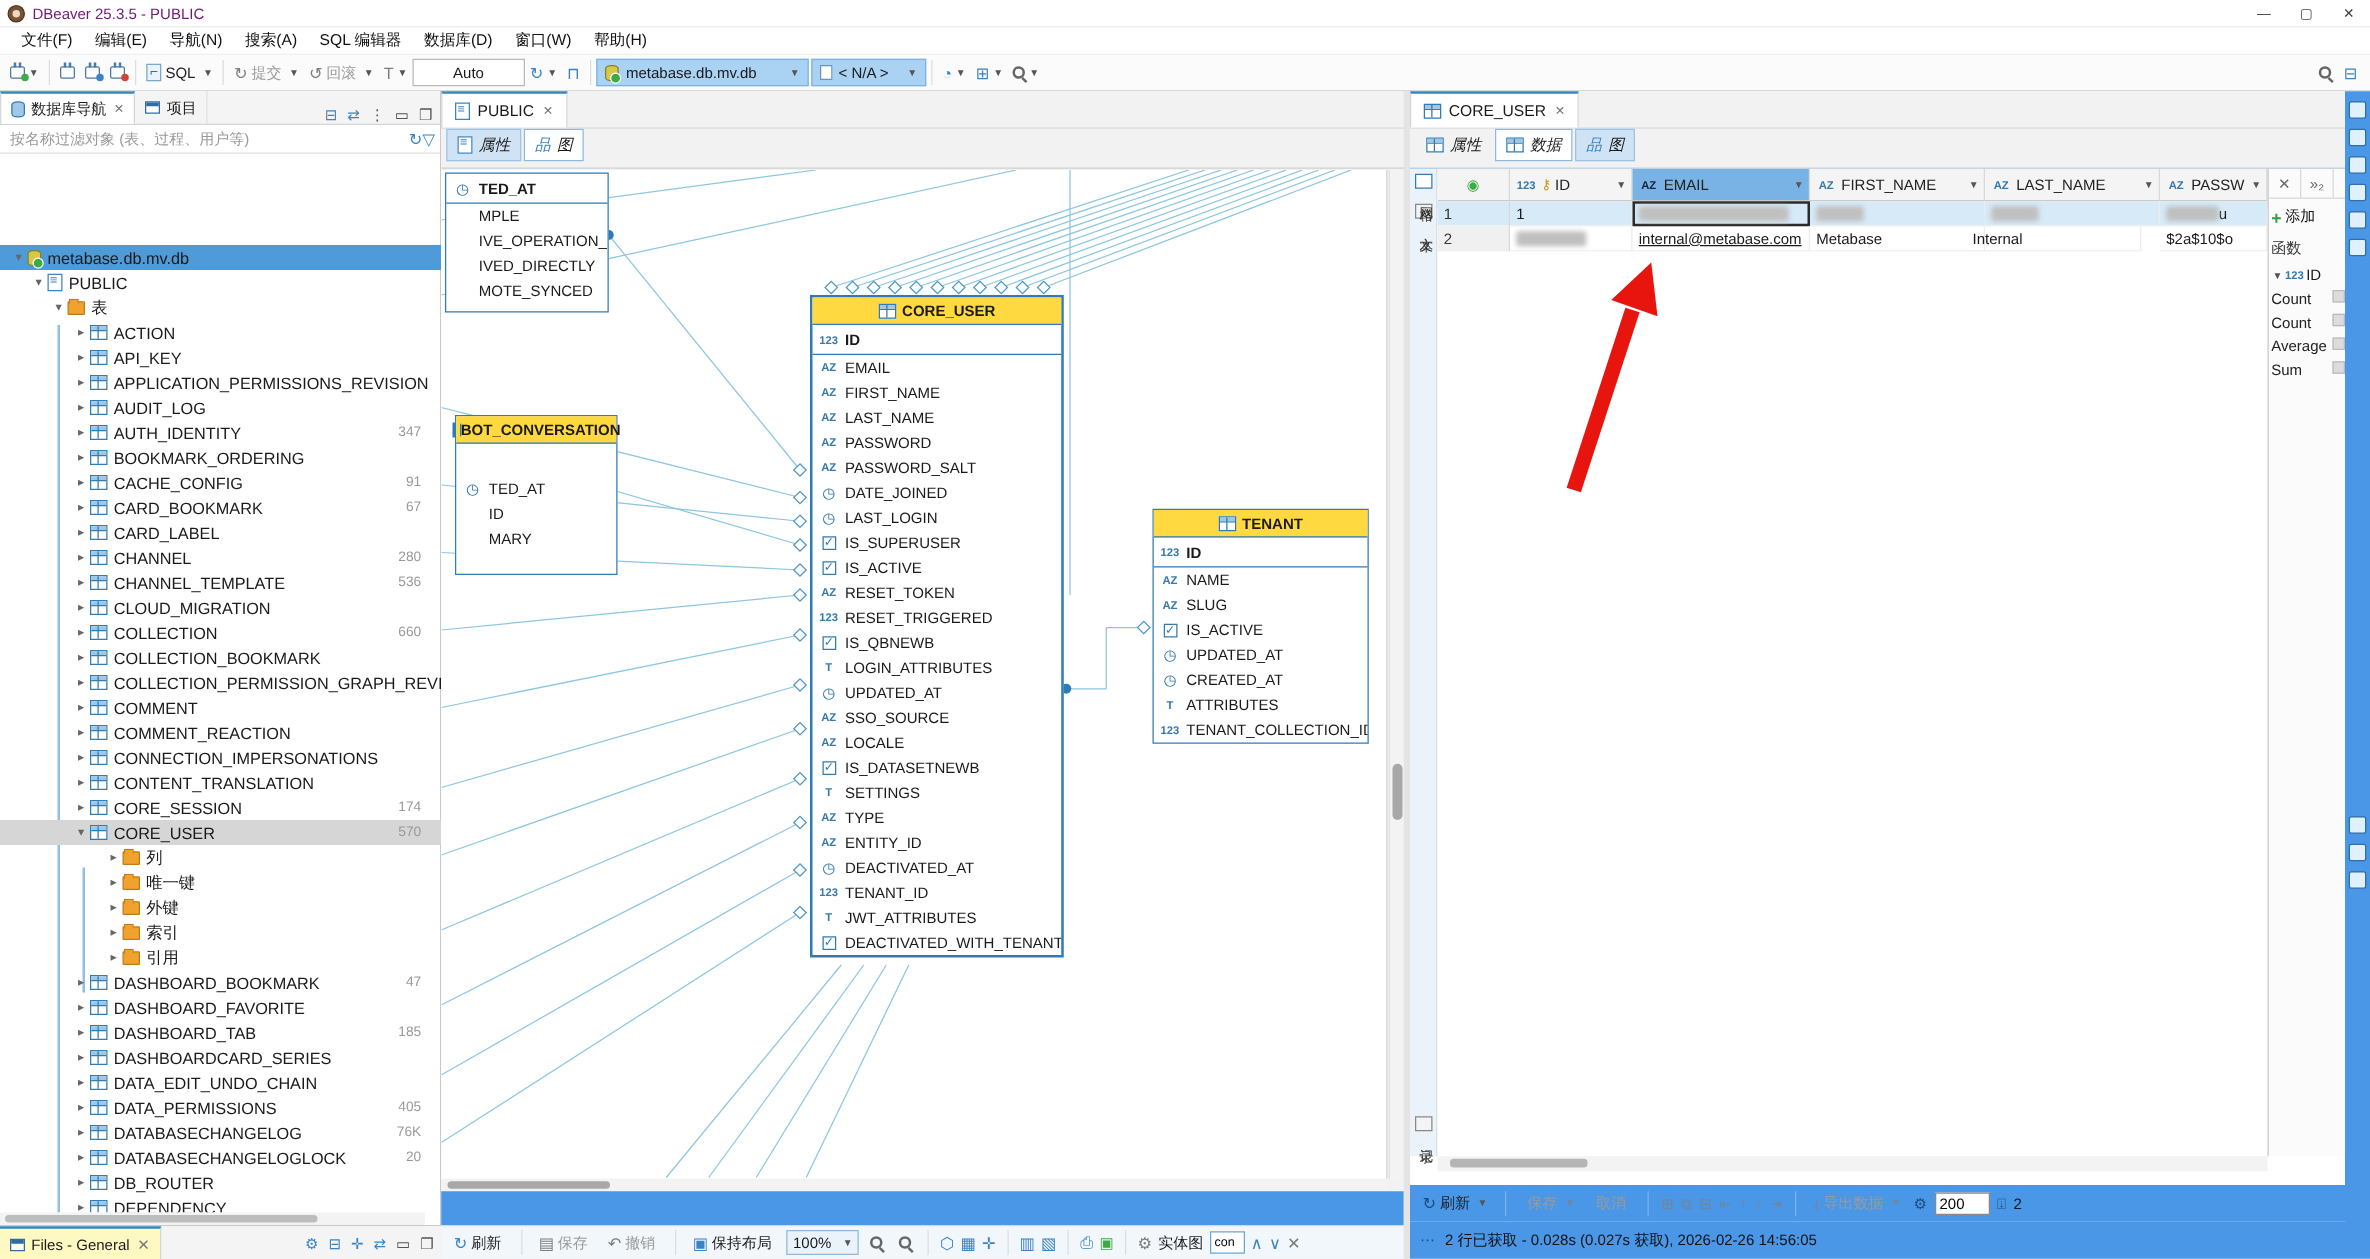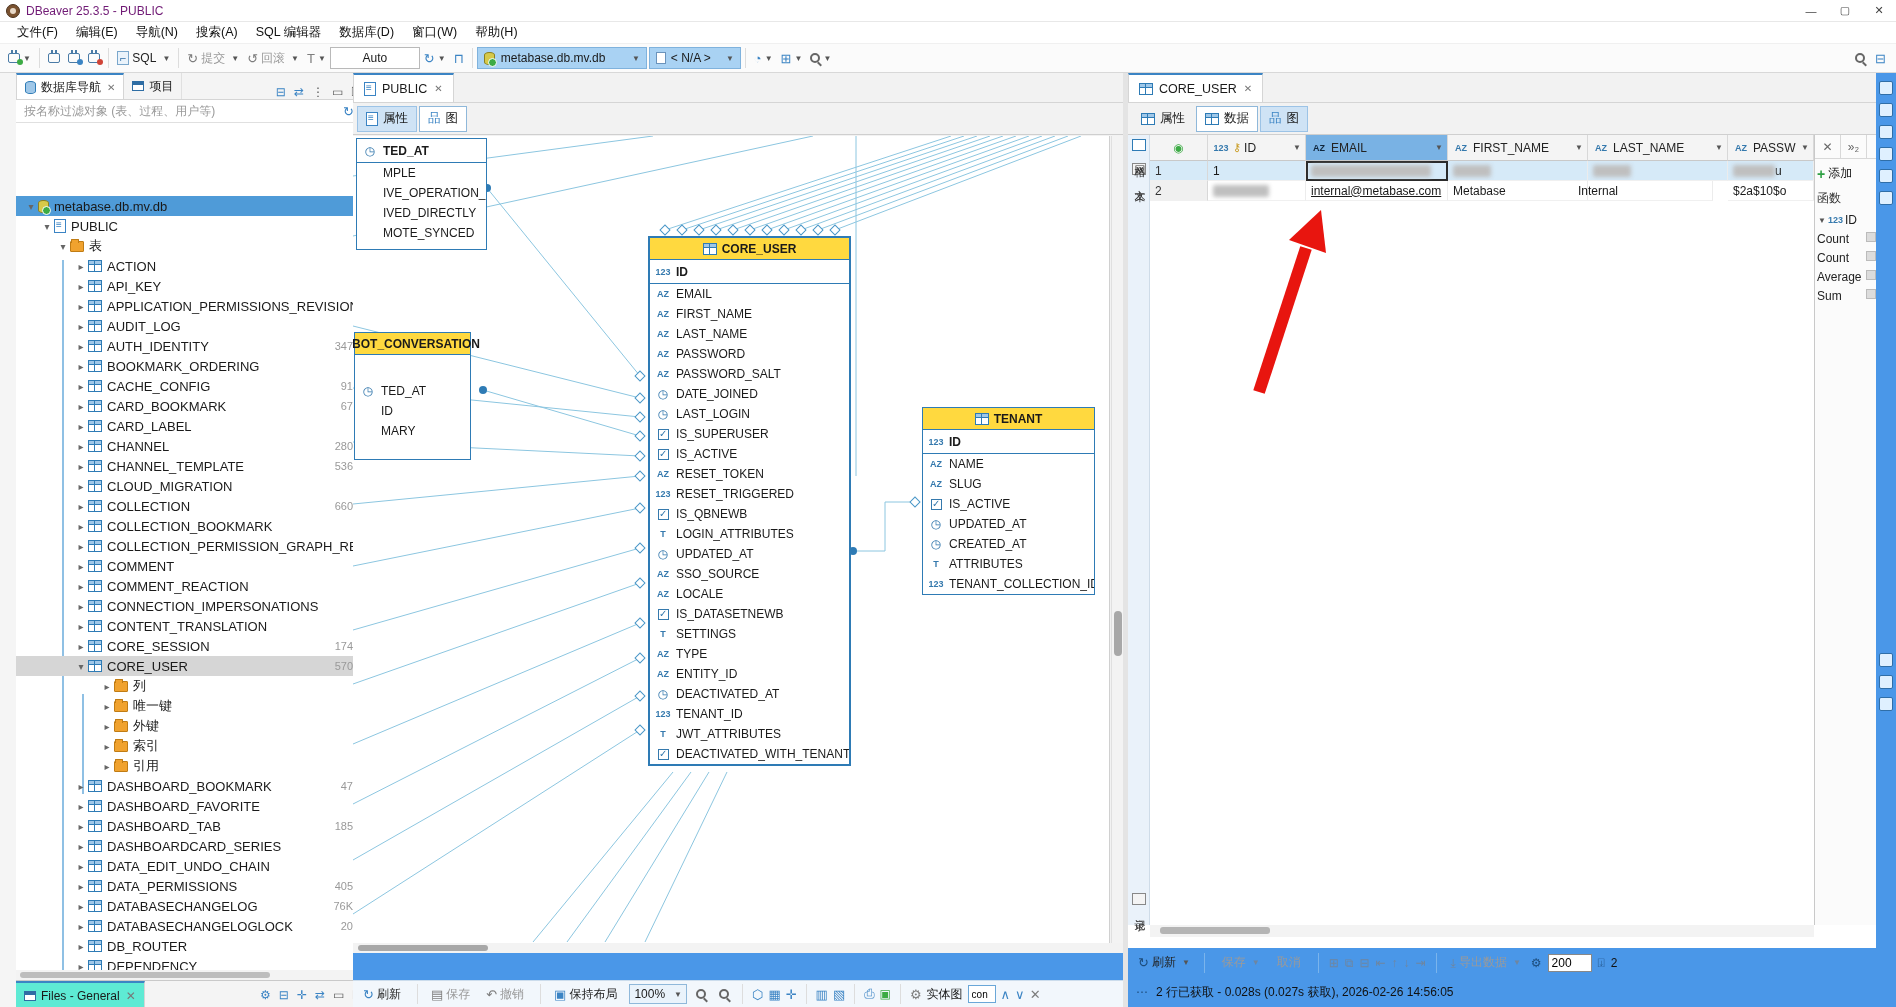--- a/index.html
+++ b/index.html
@@ -29,21 +29,21 @@
   .badge-dot{position:absolute;right:-4px;bottom:-3px;width:6px;height:6px;border-radius:50%;}
   .sql-ic { color:#2f6ea8; font-weight:bold; font-size:11px; border:1px solid #7aa7cc; padding:0 2px; background:#eaf3fb;}
   .db-cyl { width:11px; height:13px; background:#d6c94a; border:1px solid #8a8022; border-radius:5px/3px; position:relative;}
   .db-cyl.green:after{content:"";position:absolute;right:-3px;bottom:-3px;width:7px;height:7px;border-radius:50%;background:#3cab44;border:1px solid #fff;}
   .doc-ic { width:10px; height:12px; background:#fff; border:1px solid #6a93bb; position:relative;}
   .mag { width:10px; height:10px; border:2px solid #666; border-radius:50%; position:relative; }
   .mag:after { content:""; position:absolute; right:-4px; bottom:-4px; width:5px; height:2px; background:#666; transform:rotate(45deg); }
   .gicon { color:#7d7d7d; font-size:13px; }
   .bicon { color:#3b84c4; font-size:13px; }
   
-  #left-panel { left:16px; top:73px; width:353px; height:934px; background:#fff; border-right:1px solid #c9c9c9; }
+  #left-panel { left:0; top:73px; width:353px; height:934px; background:#fff; border-right:1px solid #c9c9c9; }
   #center-panel { left:353px; top:73px; width:770px; height:934px; background:#f2f2f2; }
   #sash { left:1123px; top:73px; width:5px; height:934px; background:#e4e4e4; }
   #right-panel { left:1128px; top:73px; width:768px; height:934px; background:#fff; }
   
   .panel-tabs { height:27px; background:#f4f4f4; border-bottom:1px solid #d5d5d5; display:flex; align-items:flex-end; }
   .ptab { display:flex; align-items:center; height:26px; padding:0 8px; font-size:12px; color:#222; border-right:1px solid #e0e0e0; }
   .ptab.active { background:#fff; border-top:2px solid #3b84c4; border-left:1px solid #d5d5d5; border-right:1px solid #d5d5d5; }
   .ptab .x { margin-left:6px; color:#777; font-size:10px; }
   .ptab-icons { margin-left:auto; display:flex; align-items:center; gap:8px; padding-right:6px; color:#3b84c4; font-size:12px; }
   .filter-row { height:23px; border-bottom:1px solid #e0e0e0; display:flex; align-items:center; padding:0 4px; }
@@ -62,27 +62,27 @@
   .icon-folder { width:14px; height:11px; background:#f0a22e; border:1px solid #c07c14; border-radius:1px; position:relative; }
   .icon-folder:before { content:""; position:absolute; left:0; top:-3px; width:6px; height:3px; background:#f0a22e; border:1px solid #c07c14; border-bottom:none; border-radius:1px 1px 0 0; }
   .icon-schema { width:12px; height:14px; background:#fff; border:1px solid #3b84c4; position:relative;}
   .icon-schema:before{content:"≡";position:absolute;left:1px;top:-1px;color:#3b84c4;font-size:10px;}
   .guide { position:absolute; width:2px; background:#8fc0e4; }
   .tree-hscroll { position:absolute; left:0; top:897px; width:340px; height:10px; background:#f3f3f3; }
   .tree-hscroll .thumb { position:absolute; left:4px; top:2px; width:250px; height:6px; background:#bdbdbd; border-radius:3px; }
   
   #files-panel { position:absolute; left:0; top:907px; width:353px; height:100px; border-top:1px solid #c9c9c9; background:#fff; }
   #files-panel .hdr { height:28px; display:flex; align-items:center; border-bottom:1px solid #d5d5d5; background:#f4f4f4;}
-  #files-panel .ftab { display:flex;align-items:center; height:27px; background:#5eead4; border-right:1px solid #d5d5d5; padding:0 8px; border-top:2px solid #3b84c4;}
+  #files-panel .ftab { display:flex;align-items:center; height:27px; background:#fef9c3; border-right:1px solid #d5d5d5; padding:0 8px; border-top:2px solid #3b84c4;}
   .fwin-ic { width:12px; height:10px; border:1px solid #2e6da4; background:#fff; margin-right:5px; position:relative;}
   .fwin-ic:before{content:"";position:absolute;left:0;top:0;right:0;height:3px;background:#2e6da4;}
   
   .ed-tabs { height:30px; background:#f2f2f2; border-bottom:1px solid #d5d5d5; display:flex; align-items:flex-end; }
   .edtab { display:flex; align-items:center; height:29px; padding:0 10px; background:#fff; border:1px solid #d5d5d5; border-bottom:none; border-top:2px solid #3b84c4; font-size:12.5px; }
-  .subtabs { height:32px; background:#f2f2f2; border-bottom:1px solid #cfcfcf; display:flex; align-items:center; padding-left:4px; gap:2px;}
+  .subtabs { height:32px; background:#f2f2f2; border-bottom:1px solid #cfcfcf; display:flex; align-items:flex-start; padding-left:4px; gap:2px;font-style:italic;}
   .stab { display:flex; align-items:center; height:26px; padding:0 8px; font-size:12.5px; border:1px solid transparent; }
   .stab.blue { background:#cfe3f5; border-color:#9cc3e6; }
   .stab.onwhite { background:#fff; border-color:#8fb8da; }
   #canvas { position:absolute; left:0; top:63px; width:757px; height:807px; background:#fff; overflow:hidden; border-right:1px solid #d0d0d0;}
   #canvas svg { position:absolute; left:0; top:0; }
   .entity { position:absolute; background:#fff; border:1px solid #2e7bb5; font-size:12px; }
   .entity .ehdr { background:#ffd93f; border-bottom:1px solid #2e7bb5; height:22px; display:flex; align-items:center; justify-content:center; font-weight:bold; gap:5px; font-size:12px;}
   .entity .pkrow { height:24px; display:flex; align-items:center; font-weight:bold; border-bottom:1px solid #2e7bb5; padding-left:4px; gap:4px;}
   .frow { height:20px; display:flex; align-items:center; padding-left:4px; gap:4px; white-space:nowrap; overflow:hidden;}
   .fi { flex:none; color:#3579ad; font-size:9px; font-weight:bold; width:18px; text-align:center;}
@@ -661,21 +661,21 @@
           </div>
           <div class="frow">
             <span class="fi clk"></span>
             <span>IVED_DIRECTLY</span>
           </div>
           <div class="frow">
             <span class="fi clk"></span>
             <span>MOTE_SYNCED</span>
           </div>
         </div>
-        <div class="entity" style="left: 1px; top: 196px; width: 117px; min-height: 128px;">
+        <div class="entity" style="left: 11px; top: 196px; width: 130px; min-height: 128px;">
           <div class="ehdr">
             <span class="icon-table">
               <span class="t"></span>
             </span>
             <span>BOT_CONVERSATION</span>
           </div>
           <div style="height: 26px;"></div>
           <div class="frow">
             <span class="fi clk">◷</span>
             <span>TED_AT</span>

